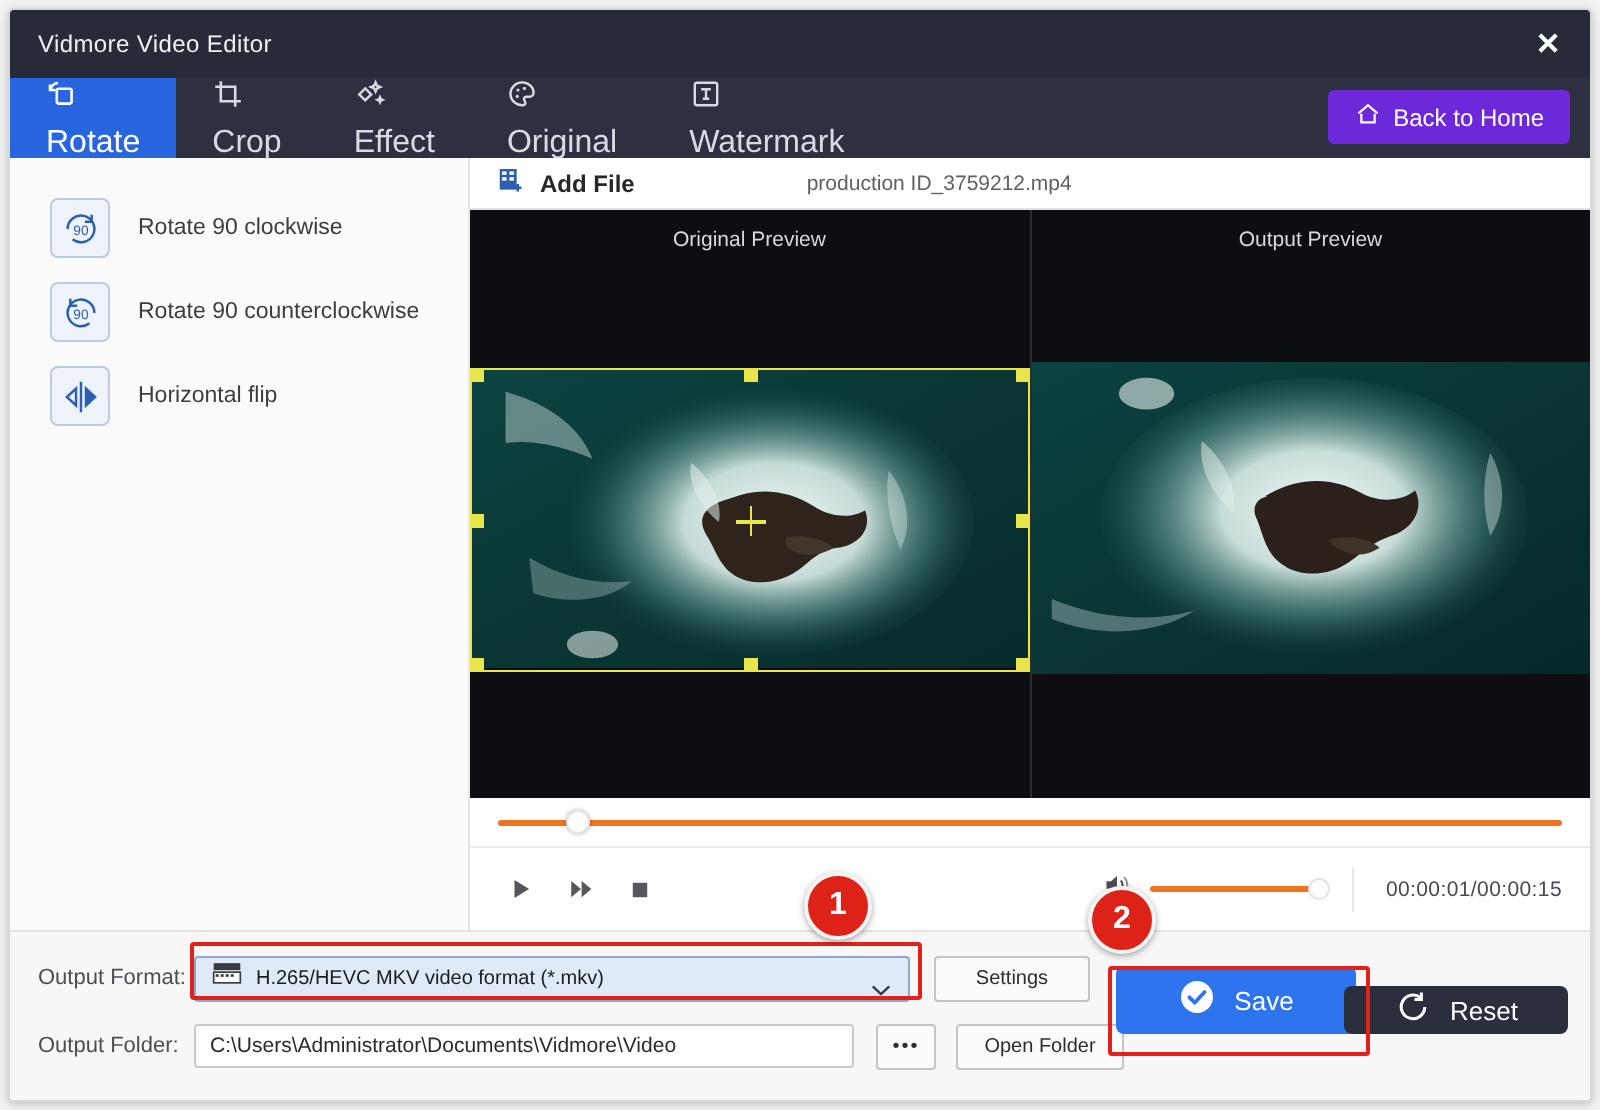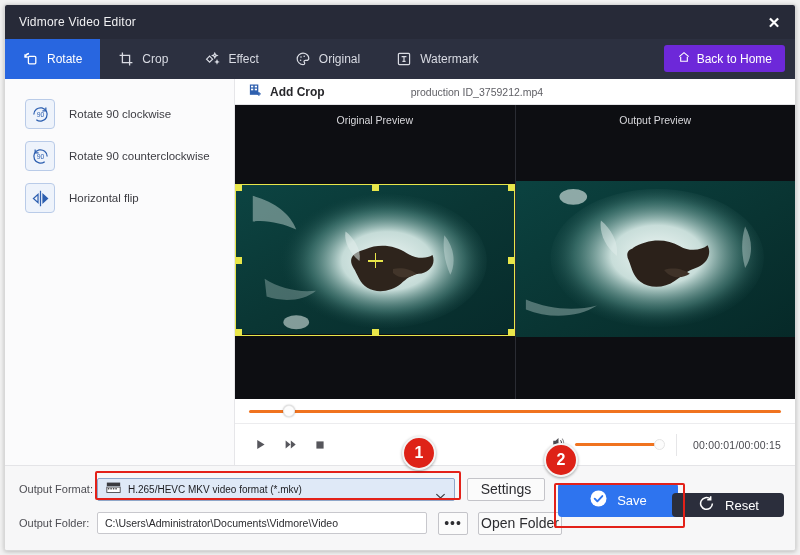--- a/index.html
+++ b/index.html
@@ -26,22 +26,22 @@
     color:#ffffff; font-size:15px; font-weight:bold; cursor:pointer;
     line-height:1;
   }
 
   
   .tabbar{
     height:40px; background:#2c3040; display:flex; align-items:stretch;
     position:relative;
   }
   .tab{
-    display:flex; align-items:center; gap:8px; padding:0 18px;
-    color:#d9dbe3; font-size:12px; cursor:pointer; user-select:none;
+    display:flex; align-items:flex-start; gap:8px; padding:0 18px;
+    color:#d9dbe3; font-size:16px; cursor:pointer; user-select:none;flex-direction:column;
   }
   .tab.active{background:#2866e0; color:#ffffff;}
   .tab svg{display:block;}
   .back-home{
     position:absolute; right:10px; top:6px; height:27px;
     background:#6d28d9; border-radius:3px; color:#fff; font-size:12px;
     display:flex; align-items:center; gap:6px; padding:0 13px; cursor:pointer;
   }
 
   
@@ -143,21 +143,21 @@
   }
   .fmt-text{font-size:10px;color:#1c1c20;}
   .chev{position:absolute;right:8px;top:7px;}
   .folder-input{
     width:330px;height:22px;background:#fff;border:1px solid #c8c8cd;border-radius:2px;
     display:flex;align-items:center;padding:0 7px;font-size:10.5px;color:#2a2a2e;
     cursor:text;
   }
   .btn{
     height:23px;border:1px solid #c4c4c9;background:#fbfbfb;border-radius:2px;
-    font-size:14px;color:#2d2d31;display:flex;align-items:center;justify-content:center;
+    font-size:10px;color:#2d2d31;display:flex;align-items:center;justify-content:center;
     cursor:pointer;
   }
   .btn-settings{width:78px;margin-left:12px;}
   .btn-dots{width:30px;margin-left:11px;letter-spacing:1px;}
   .btn-openfolder{width:84px;margin-left:10px;}
 
   .save-btn{
     position:absolute;right:117px;bottom:34px;width:120px;height:34px;
     background:#2e74ef;border-radius:4px;display:flex;align-items:center;
     justify-content:center;gap:9px;color:#fff;font-size:13px;cursor:pointer;
@@ -301,21 +301,21 @@
           <span>
             <svg width="15" height="15" viewBox="0 0 16 16">
               <rect x="2" y="1.6" width="9" height="11" fill="#2e5fae"></rect>
               <rect x="3.2" y="2.9" width="2.4" height="1.8" fill="#ffffff"></rect>
               <rect x="7.2" y="2.9" width="2.4" height="1.8" fill="#ffffff"></rect>
               <rect x="3.2" y="6" width="2.4" height="1.8" fill="#ffffff"></rect>
               <rect x="7.2" y="6" width="2.4" height="1.8" fill="#ffffff"></rect>
               <path d="M9.6 11.6h4M11.6 9.6v4" stroke="#2e5fae" stroke-width="1.4"></path>
             </svg>
           </span>
-          <span>Add Crop</span>
+          <span>Add File</span>
         </div>
         <span class="filename">production ID_3759212.mp4</span>
       </div>
 
       <div class="panes">
 
         <div class="pane left">
           <div class="pane-label">Original Preview</div>
           <div class="video">
             <svg class="seawrap" viewBox="0 0 283 152" preserveAspectRatio="none">

